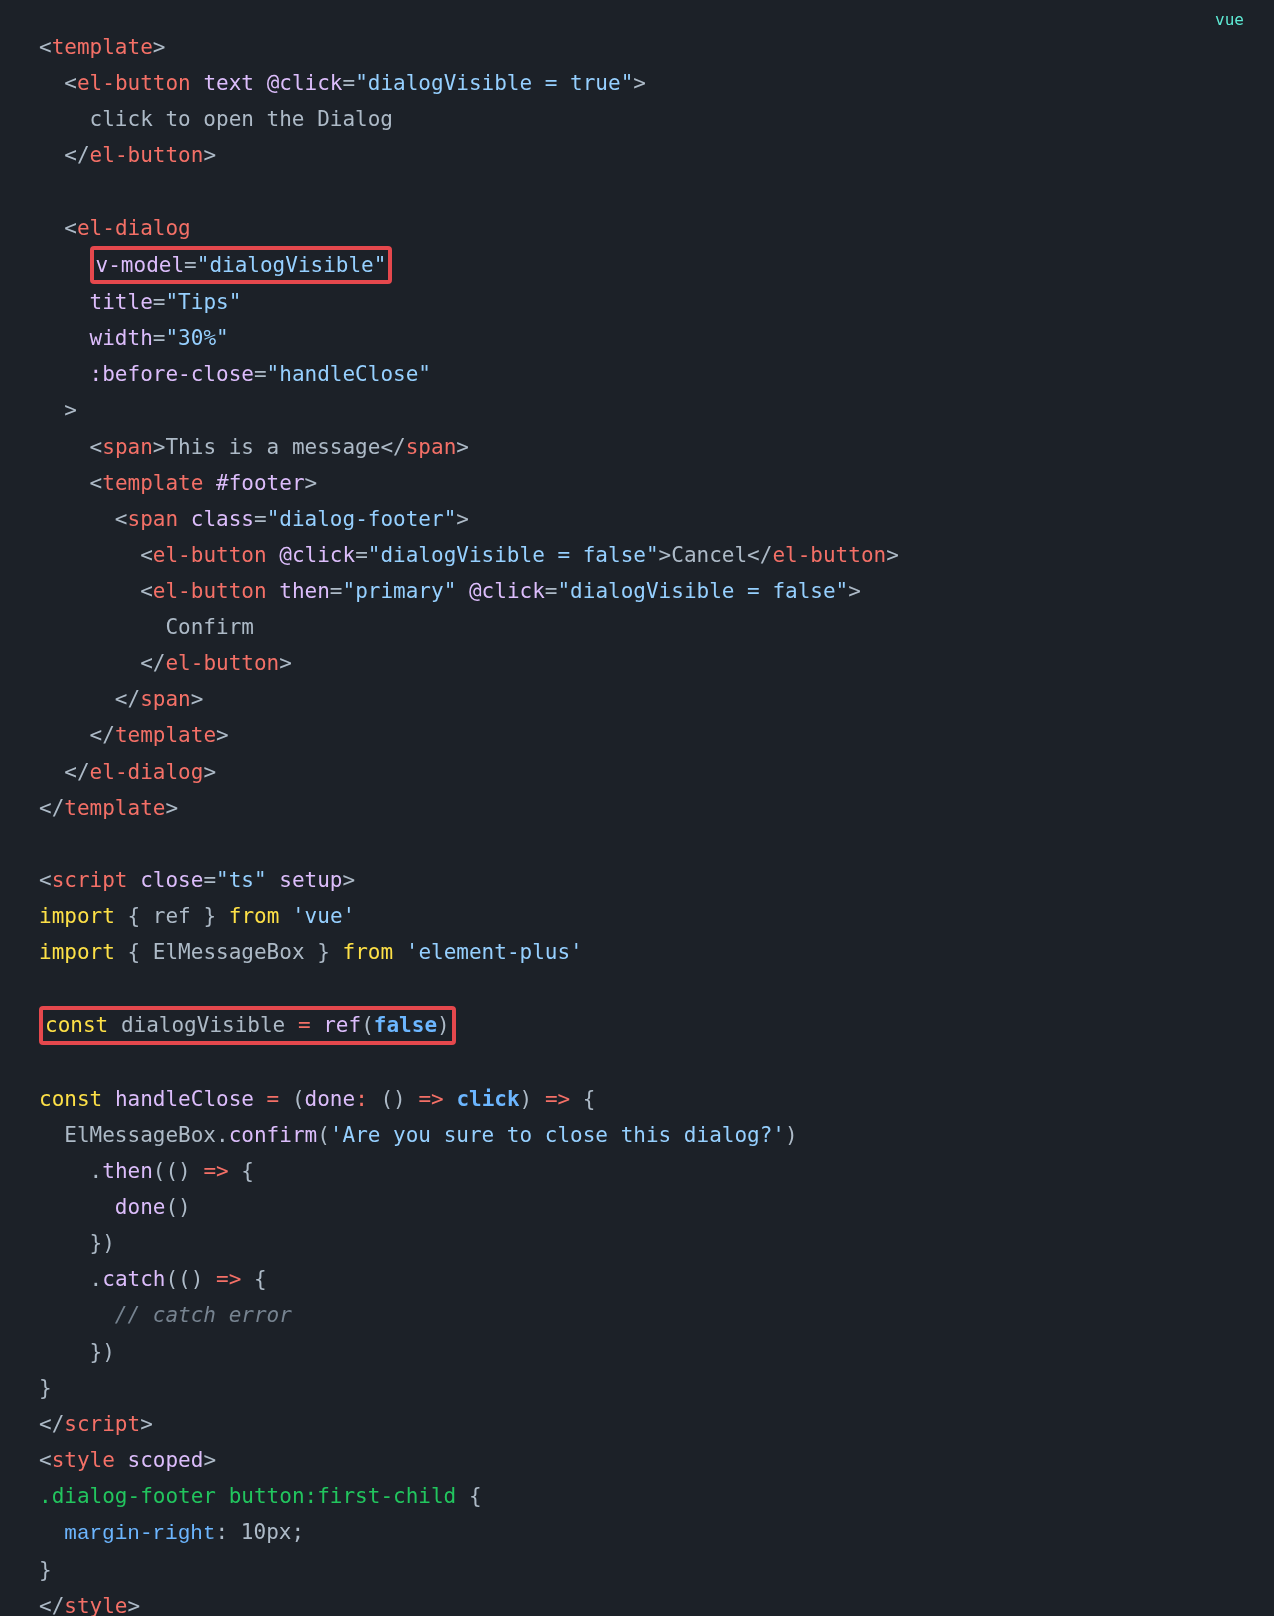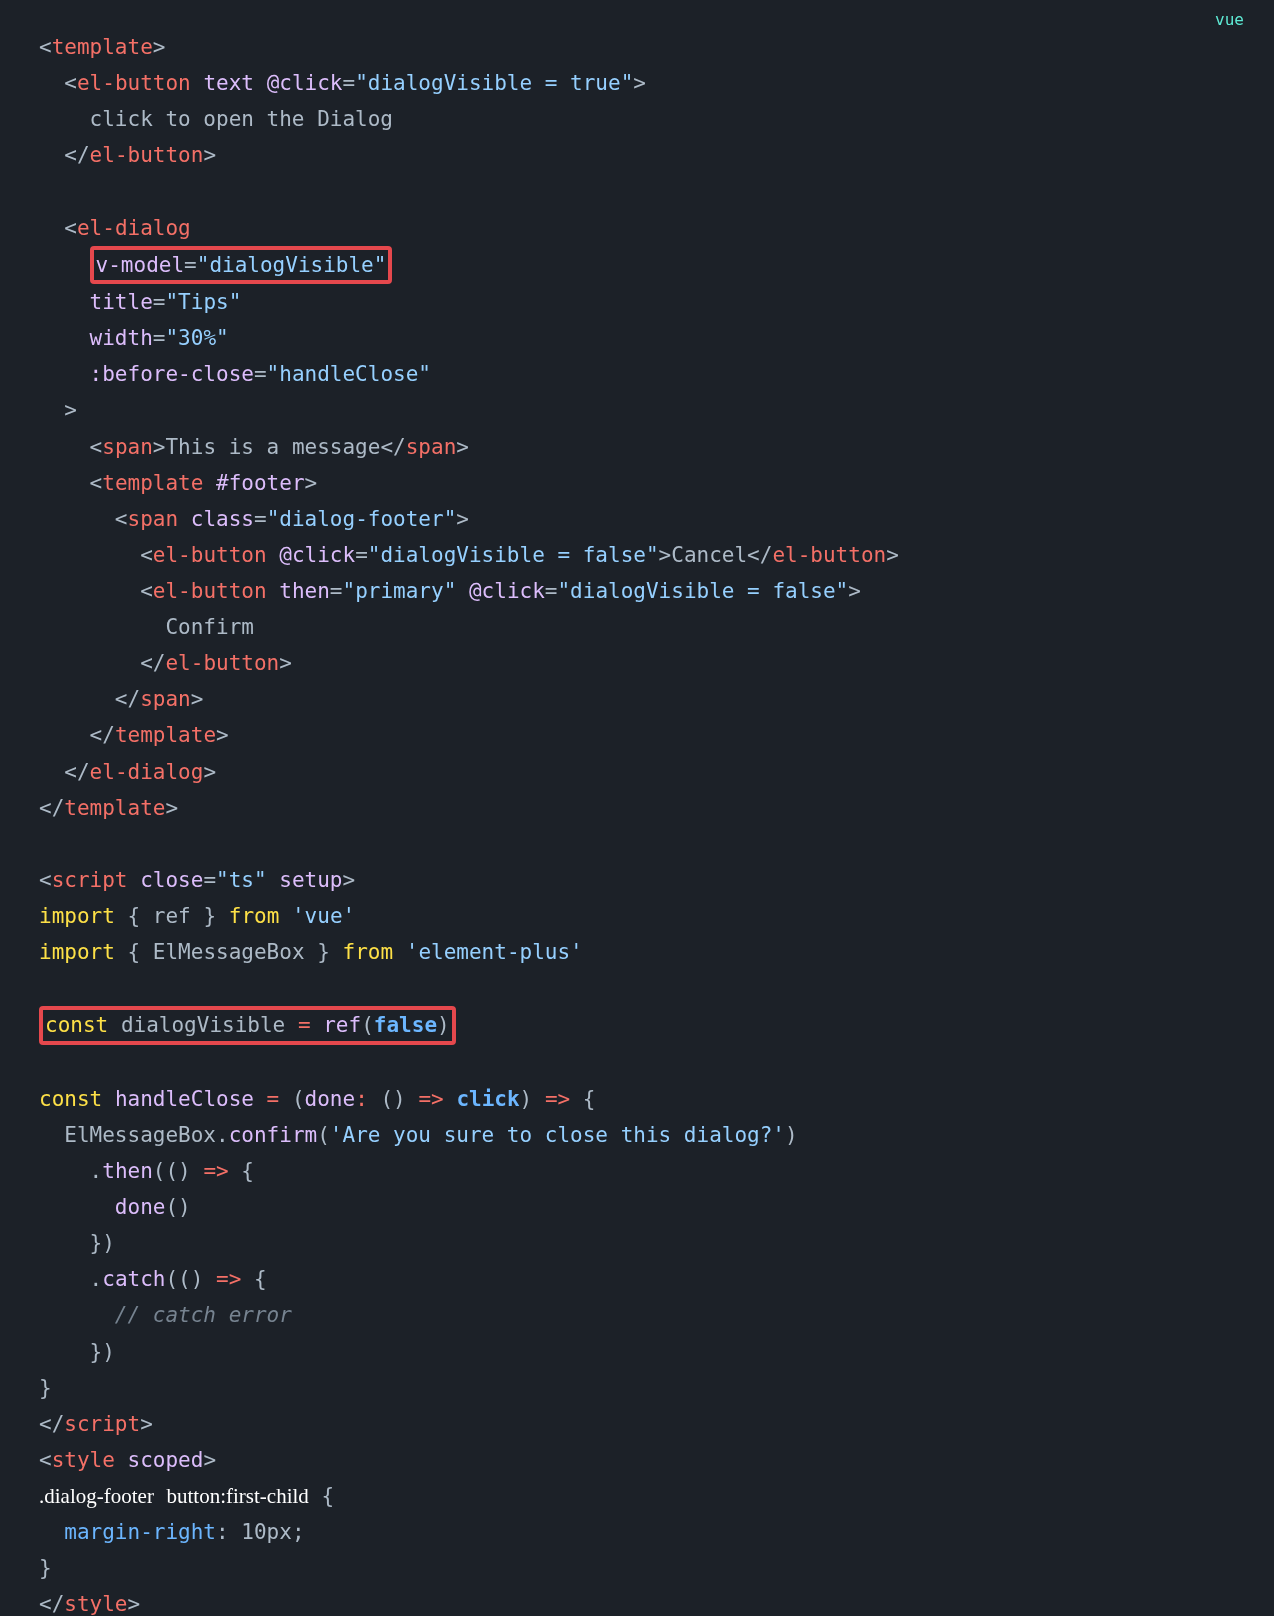--- a/index.html
+++ b/index.html
@@ -10,22 +10,22 @@
   .pn { color:#adbac7; }       
   .tg { color:#f47067; }       
   .at { color:#dcbdfb; }       
   .st { color:#96d0ff; }       
   .kw { color:#fde047; }       
   .fn { color:#dcbdfb; }       
   .id { color:#adbac7; }       
   .nm { color:#6cb6ff;font-weight:bold; }       
   .op { color:#f47067; }       
   .cm { color:#768390; font-style:italic;text-align:right; } 
-  .cl { color:#ffffff;font-family:Liberation Serif, serif; }       
-  .pr { color:#6cb6ff; }       
+  .cl { color:#22c55e; }       
+  .pr { color:#6cb6ff;font-family:Liberation Mono, monospace; }       
   .hl { border:4px solid #e5484d; padding:0px 2px; border-radius:4px; display:inline-block; line-height:1.45; }
 </style>
 </head>
 <body>
 
 <div class="code-block">
 <span class="lang-tag">vue</span>
 <pre><span class="pn">&lt;</span><span class="tg">template</span><span class="pn">&gt;</span>
   <span class="pn">&lt;</span><span class="tg">el-button</span> <span class="at">text</span> <span class="at">@click</span><span class="pn">=</span><span class="st">"dialogVisible = true"</span><span class="pn">&gt;</span>
     click to open the Dialog

